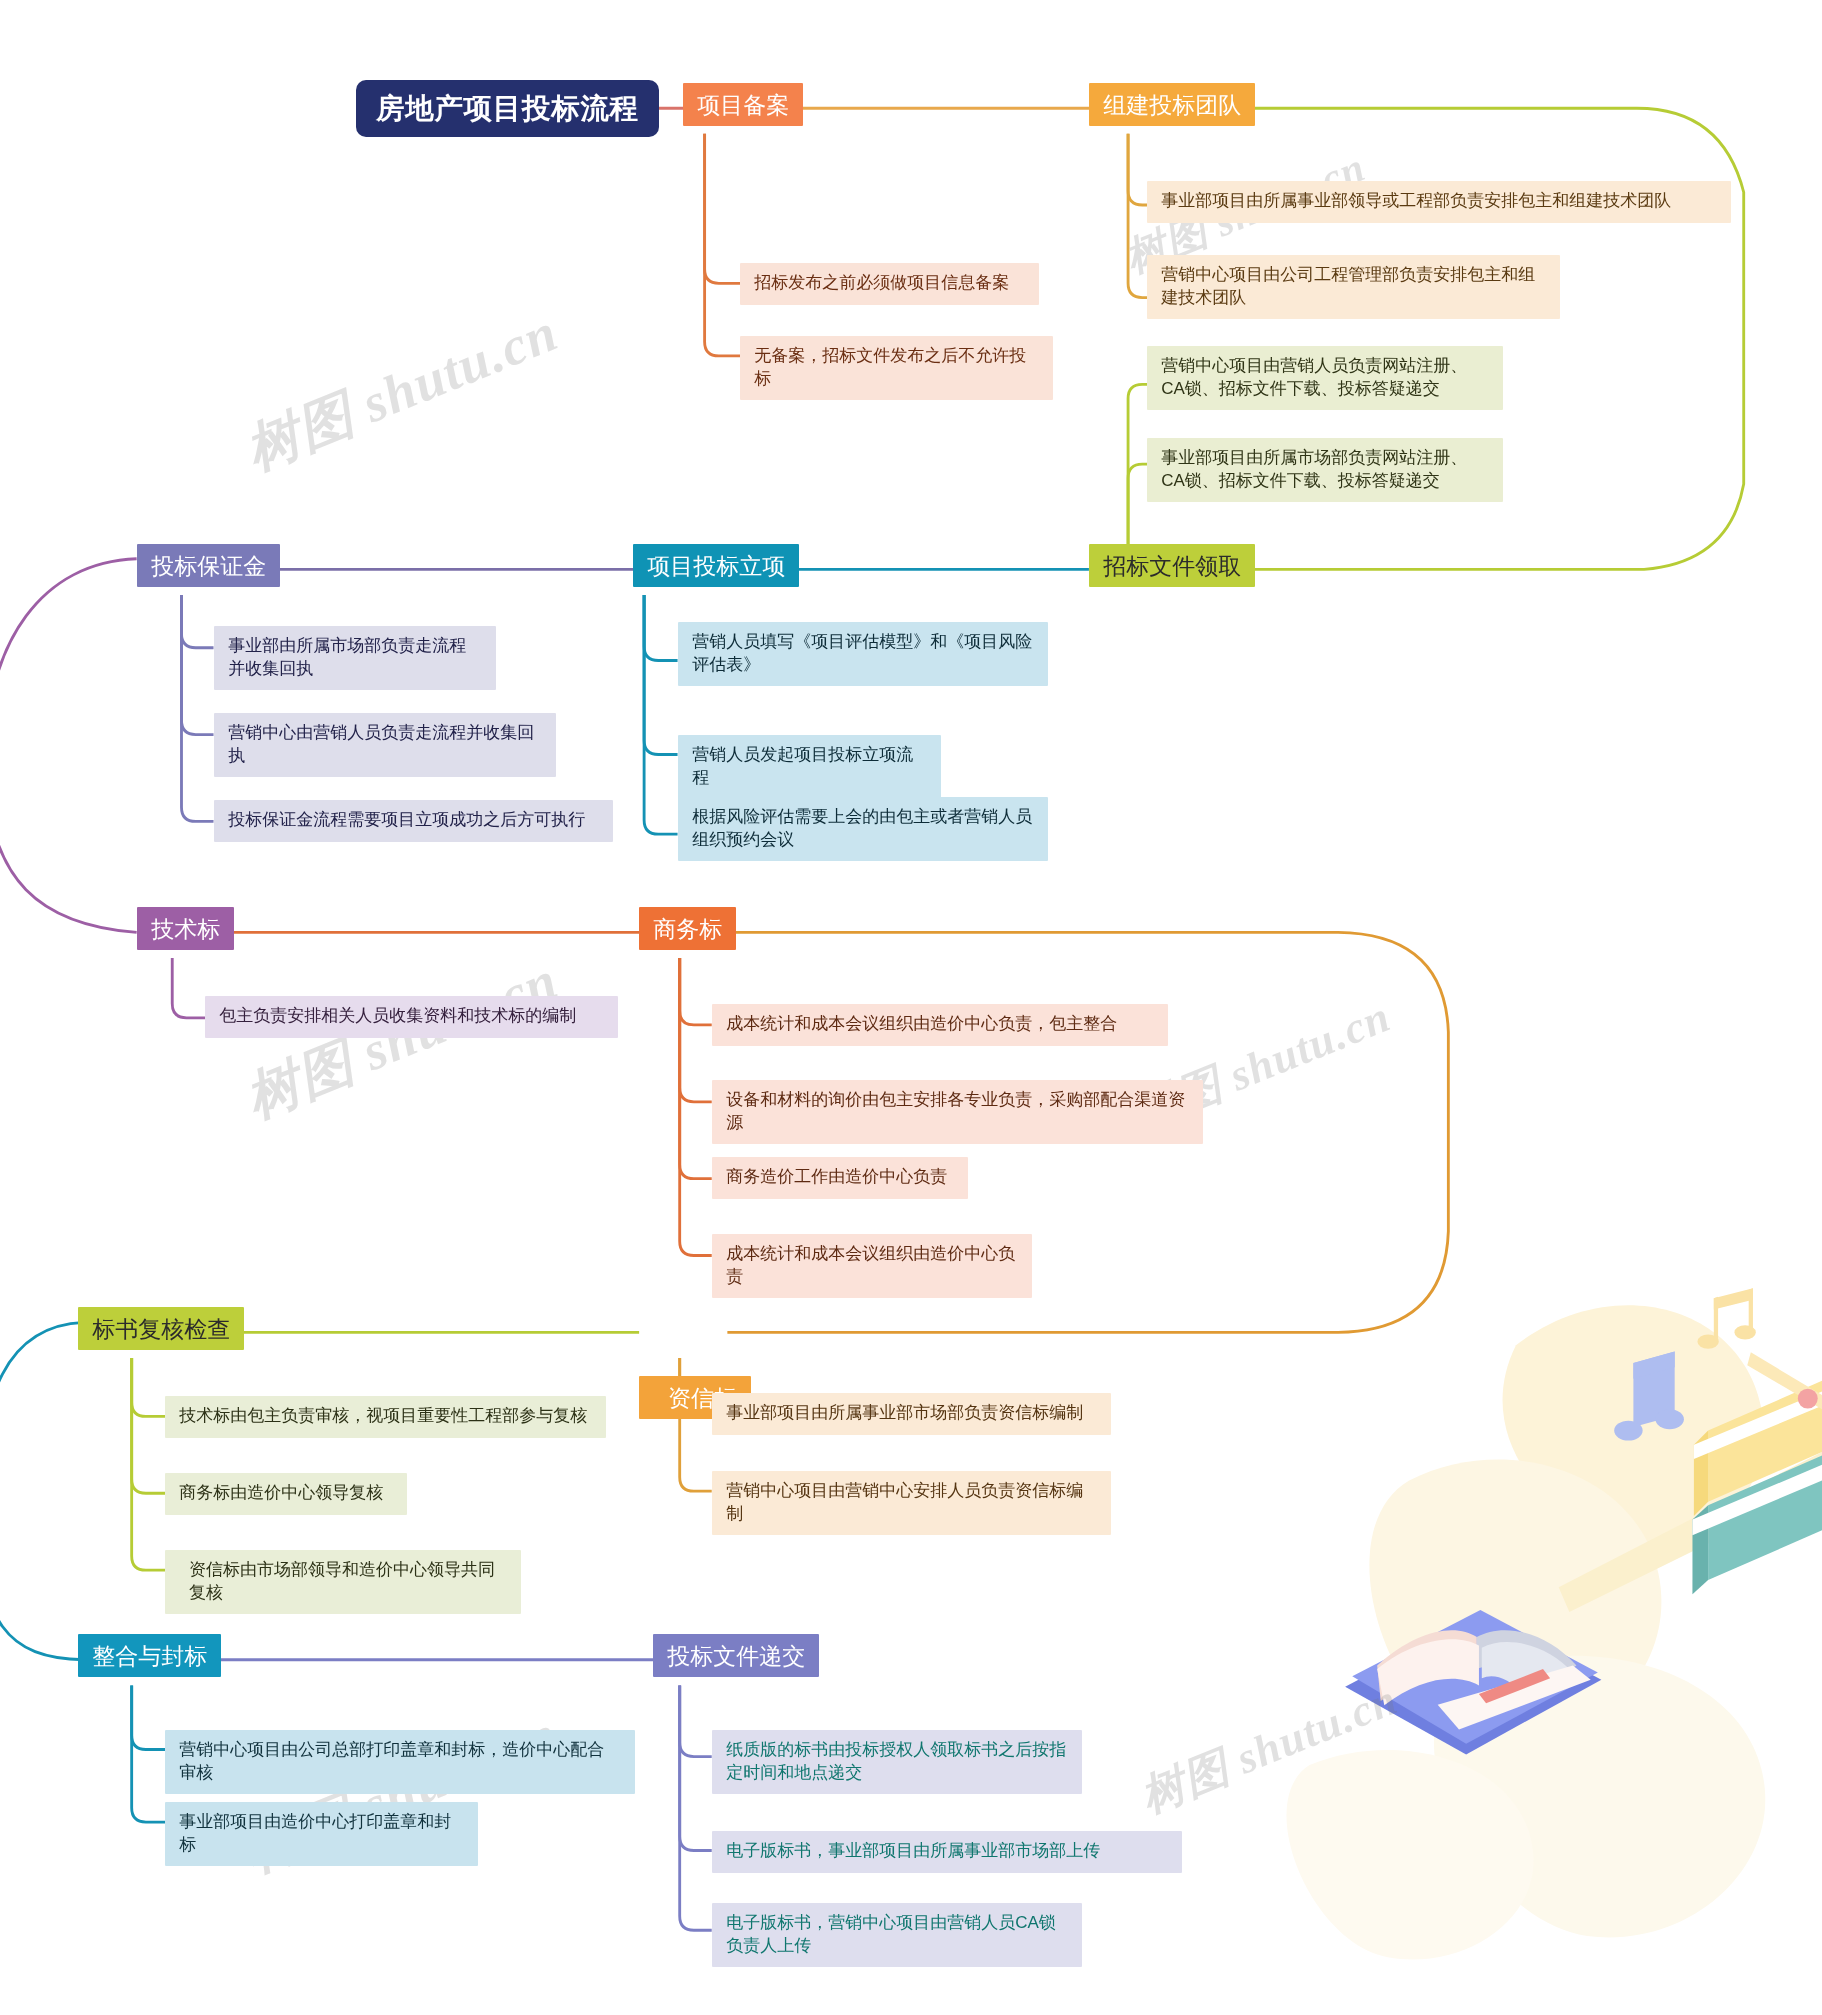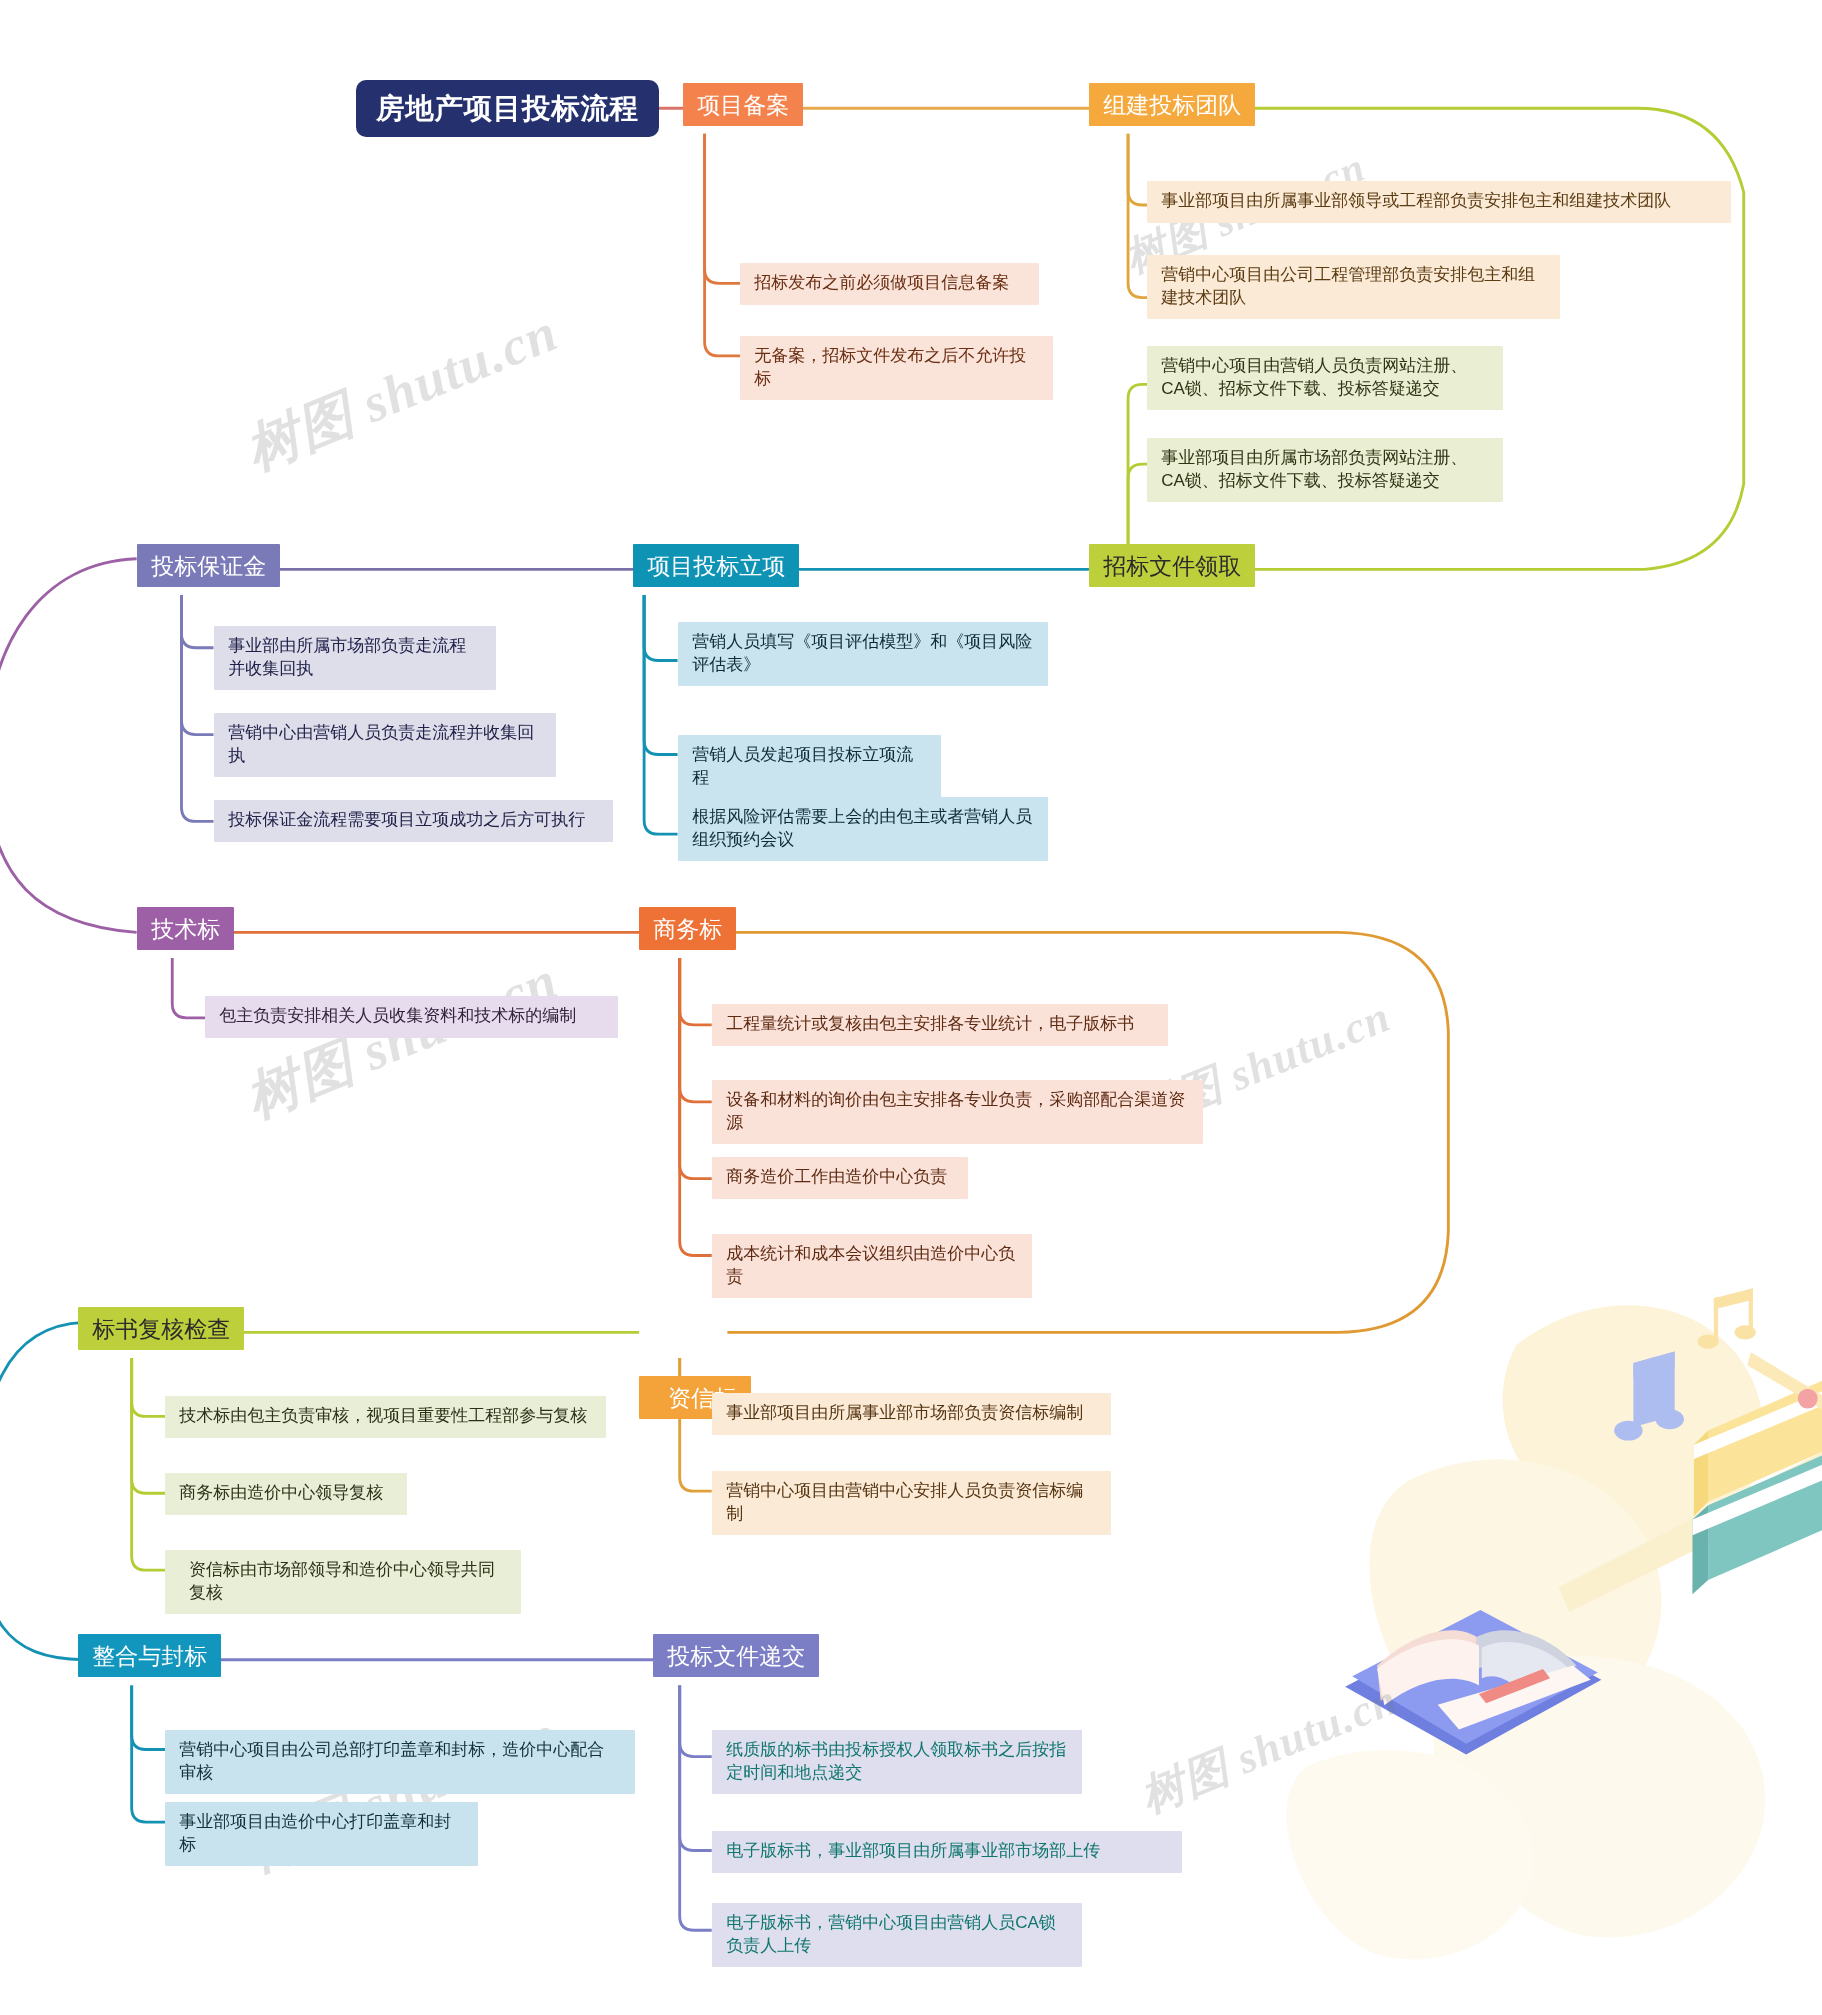--- a/index.html
+++ b/index.html
@@ -196,21 +196,21 @@
 
   <div class="node topic t-purple" style="left:137px;top:544px;">投标保证金</div>
   <div class="node leaf l-lilac" style="left:214px;top:626px;width:282px;">事业部由所属市场部负责走流程并收集回执</div>
   <div class="node leaf l-lilac" style="left:214px;top:713px;width:342px;">营销中心由营销人员负责走流程并收集回执</div>
   <div class="node leaf l-lilac" style="left:214px;top:800px;width:399px;">投标保证金流程需要项目立项成功之后方可执行</div>
 
   <div class="node topic t-violet" style="left:137px;top:907px;">技术标</div>
   <div class="node leaf l-mauve" style="left:205px;top:996px;width:413px;">包主负责安排相关人员收集资料和技术标的编制</div>
 
   <div class="node topic t-orange2" style="left:639px;top:907px;">商务标</div>
-  <div class="node leaf l-salmon" style="left:712px;top:1004px;width:456px;">工程量统计或复核由包主安排各专业统计，电子版标书</div>
+  <div class="node leaf l-salmon" style="left:712px;top:1004px;width:456px;">成本统计和成本会议组织由造价中心负责，包主整合</div>
   <div class="node leaf l-salmon" style="left:712px;top:1080px;width:491px;">设备和材料的询价由包主安排各专业负责，采购部配合渠道资源</div>
   <div class="node leaf l-salmon" style="left:712px;top:1157px;width:256px;">商务造价工作由造价中心负责</div>
   <div class="node leaf l-salmon" style="left:712px;top:1234px;width:320px;">成本统计和成本会议组织由造价中心负责</div>
 
   <div class="node topic t-amber2" style="left:639px;top:1376px;padding-left:29px;">资信标</div>
   <div class="node leaf l-sand" style="left:712px;top:1393px;width:399px;">事业部项目由所属事业部市场部负责资信标编制</div>
   <div class="node leaf l-sand" style="left:712px;top:1471px;width:399px;">营销中心项目由营销中心安排人员负责资信标编制</div>
 
   <div class="node topic t-green" style="left:78px;top:1307px;">标书复核检查</div>
   <div class="node leaf l-pale" style="left:165px;top:1396px;width:441px;">技术标由包主负责审核，视项目重要性工程部参与复核</div>

